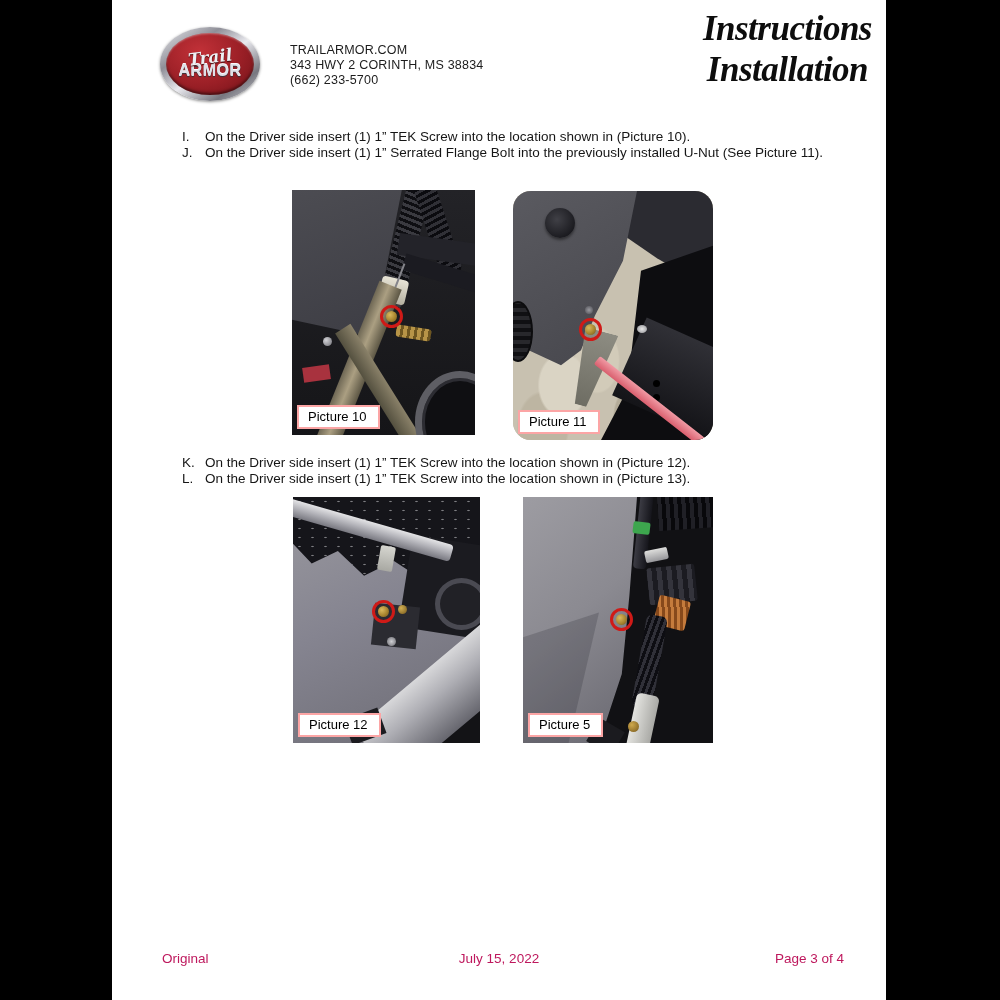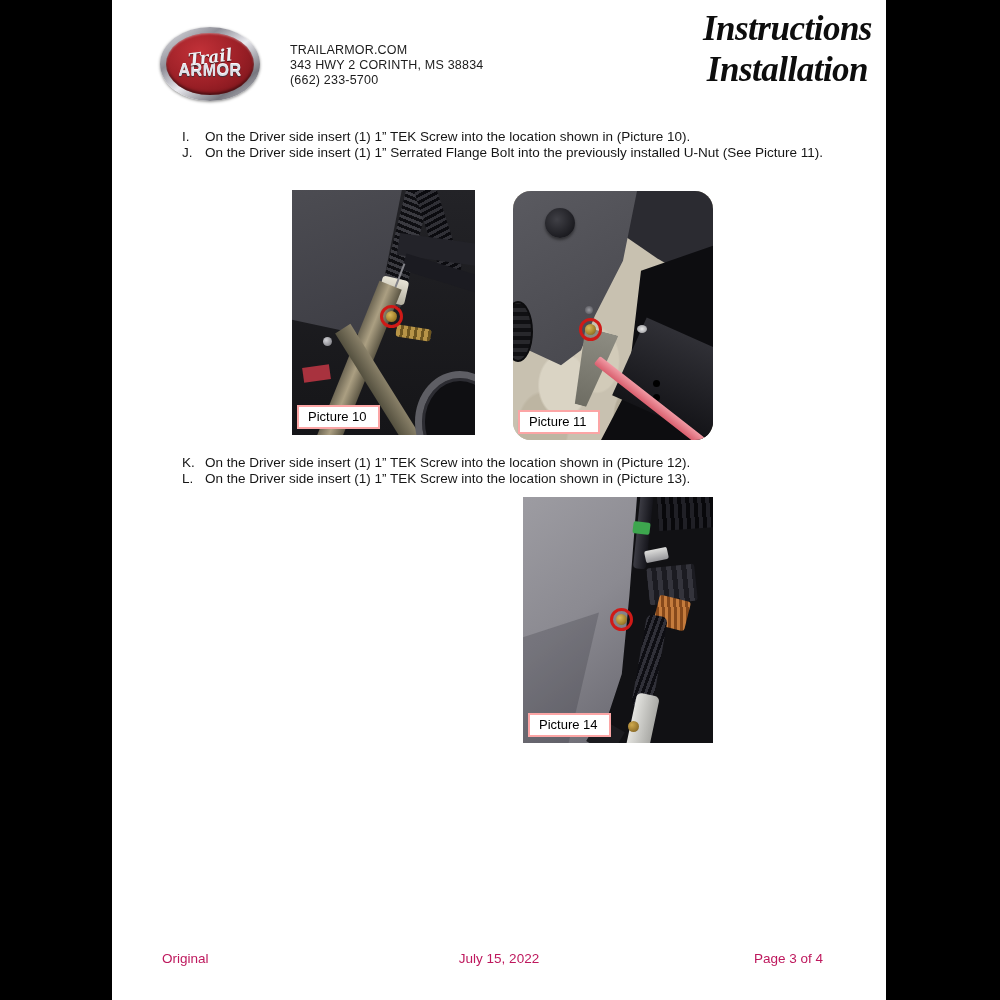--- a/index.html
+++ b/index.html
@@ -185,21 +185,21 @@
   .p13-gold { left:55%; top:91%; width:11px; height:11px; border-radius:50%;
     background:radial-gradient(circle at 35% 35%,#cfa94e,#77591c); }
   .p13-blob { left:36%; top:92%; width:15%; height:11%; transform:rotate(30deg); background:#1b1b1f; }
   .p13-marker { left:46%; top:45%; }
 
   
   .pfooter { position:absolute; left:0; top:951px; width:100%; height:20px;
     font-size:13.5px; color:#be185d; }
   .pfooter .f-left   { position:absolute; left:50px; }
   .pfooter .f-center { position:absolute; left:0; width:100%; text-align:center; }
-  .pfooter .f-right  { position:absolute; right:63px; }
+  .pfooter .f-right  { position:absolute; right:42px; }
 </style>
 </head>
 <body>
 
 <div class="stage">
   <div class="paper">
 
     <div class="logo">
       <div class="logo-inner">
         <div class="logo-trail">Trail</div>
@@ -269,37 +269,54 @@
       <div class="irow">
         <span class="iletter">K.</span>
         <span class="itext">On the Driver side insert (1) 1” TEK Screw into the location shown in (Picture 12).</span>
       </div>
       <div class="irow">
         <span class="iletter">L.</span>
         <span class="itext">On the Driver side insert (1) 1” TEK Screw into the location shown in (Picture 13).</span>
       </div>
     </div>
 
+    <div class="photo photo-12">
+      <div class="p12-base"></div>
+      <div class="p12-chassis"></div>
+      <div class="p12-speckle"></div>
+      <div class="p12-rightblock"></div>
+      <div class="p12-hub"></div>
+      <div class="p12-tube-top"></div>
+      <div class="p12-fitting"></div>
+      <div class="p12-bracket"></div>
+      <div class="p12-bolt"></div>
+      <div class="p12-darktri"></div>
+      <div class="p12-tube-big"></div>
+      <div class="p12-blackbit"></div>
+      <div class="p12-gold"></div>
+      <div class="marker p12-marker"></div>
+      <div class="photo-label">Picture 12</div>
+    </div>
 
     <div class="photo photo-13">
       <div class="p13-base"></div>
       <div class="p13-shade"></div>
       <div class="p13-black"></div>
       <div class="p13-fins"></div>
       <div class="p13-tube-v"></div>
       <div class="p13-green"></div>
       <div class="p13-clamp"></div>
       <div class="p13-connector"></div>
       <div class="p13-wires"></div>
       <div class="p13-loom"></div>
       <div class="p13-white"></div>
       <div class="p13-gold"></div>
       <div class="p13-blob"></div>
       <div class="marker p13-marker"></div>
-      <div class="photo-label">Picture 14</div>
+      <div class="photo-label">Picture 5</div>
     </div>
 
     <div class="pfooter">
       <span class="f-left">Original</span>
       <span class="f-center">July 15, 2022</span>
       <span class="f-right">Page 3 of 4</span>
     </div>
 
   </div>
 </div>

